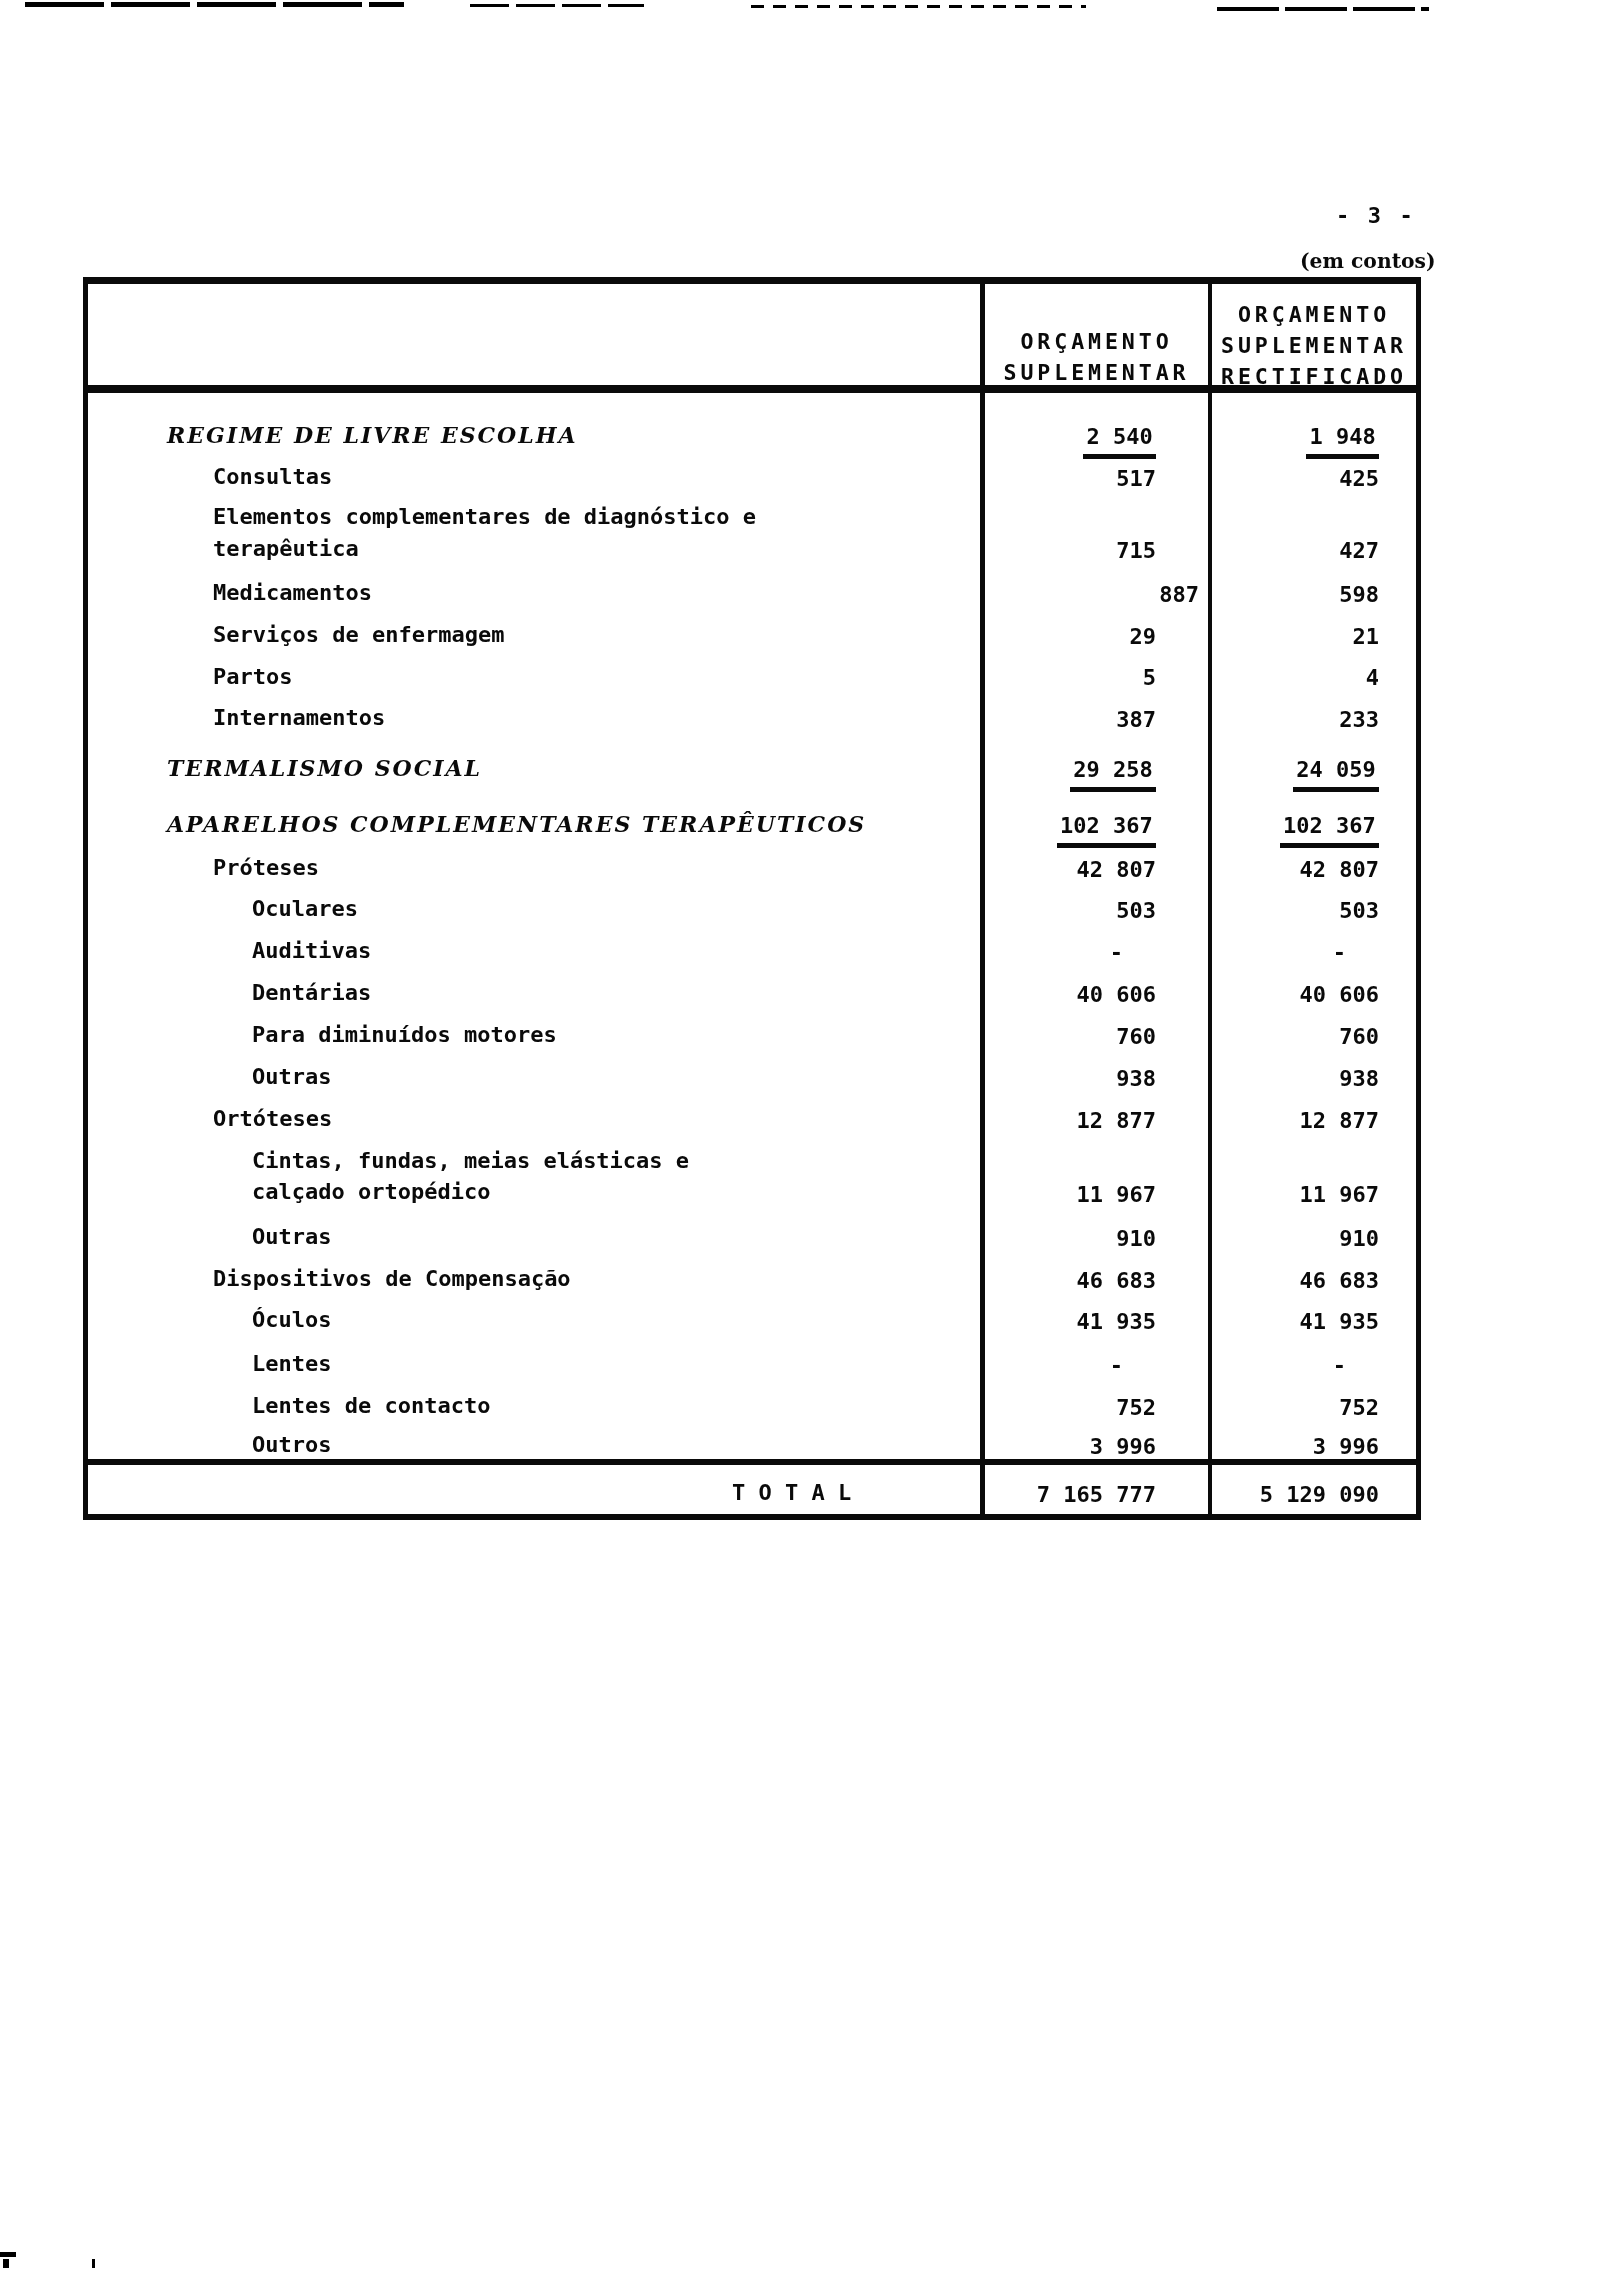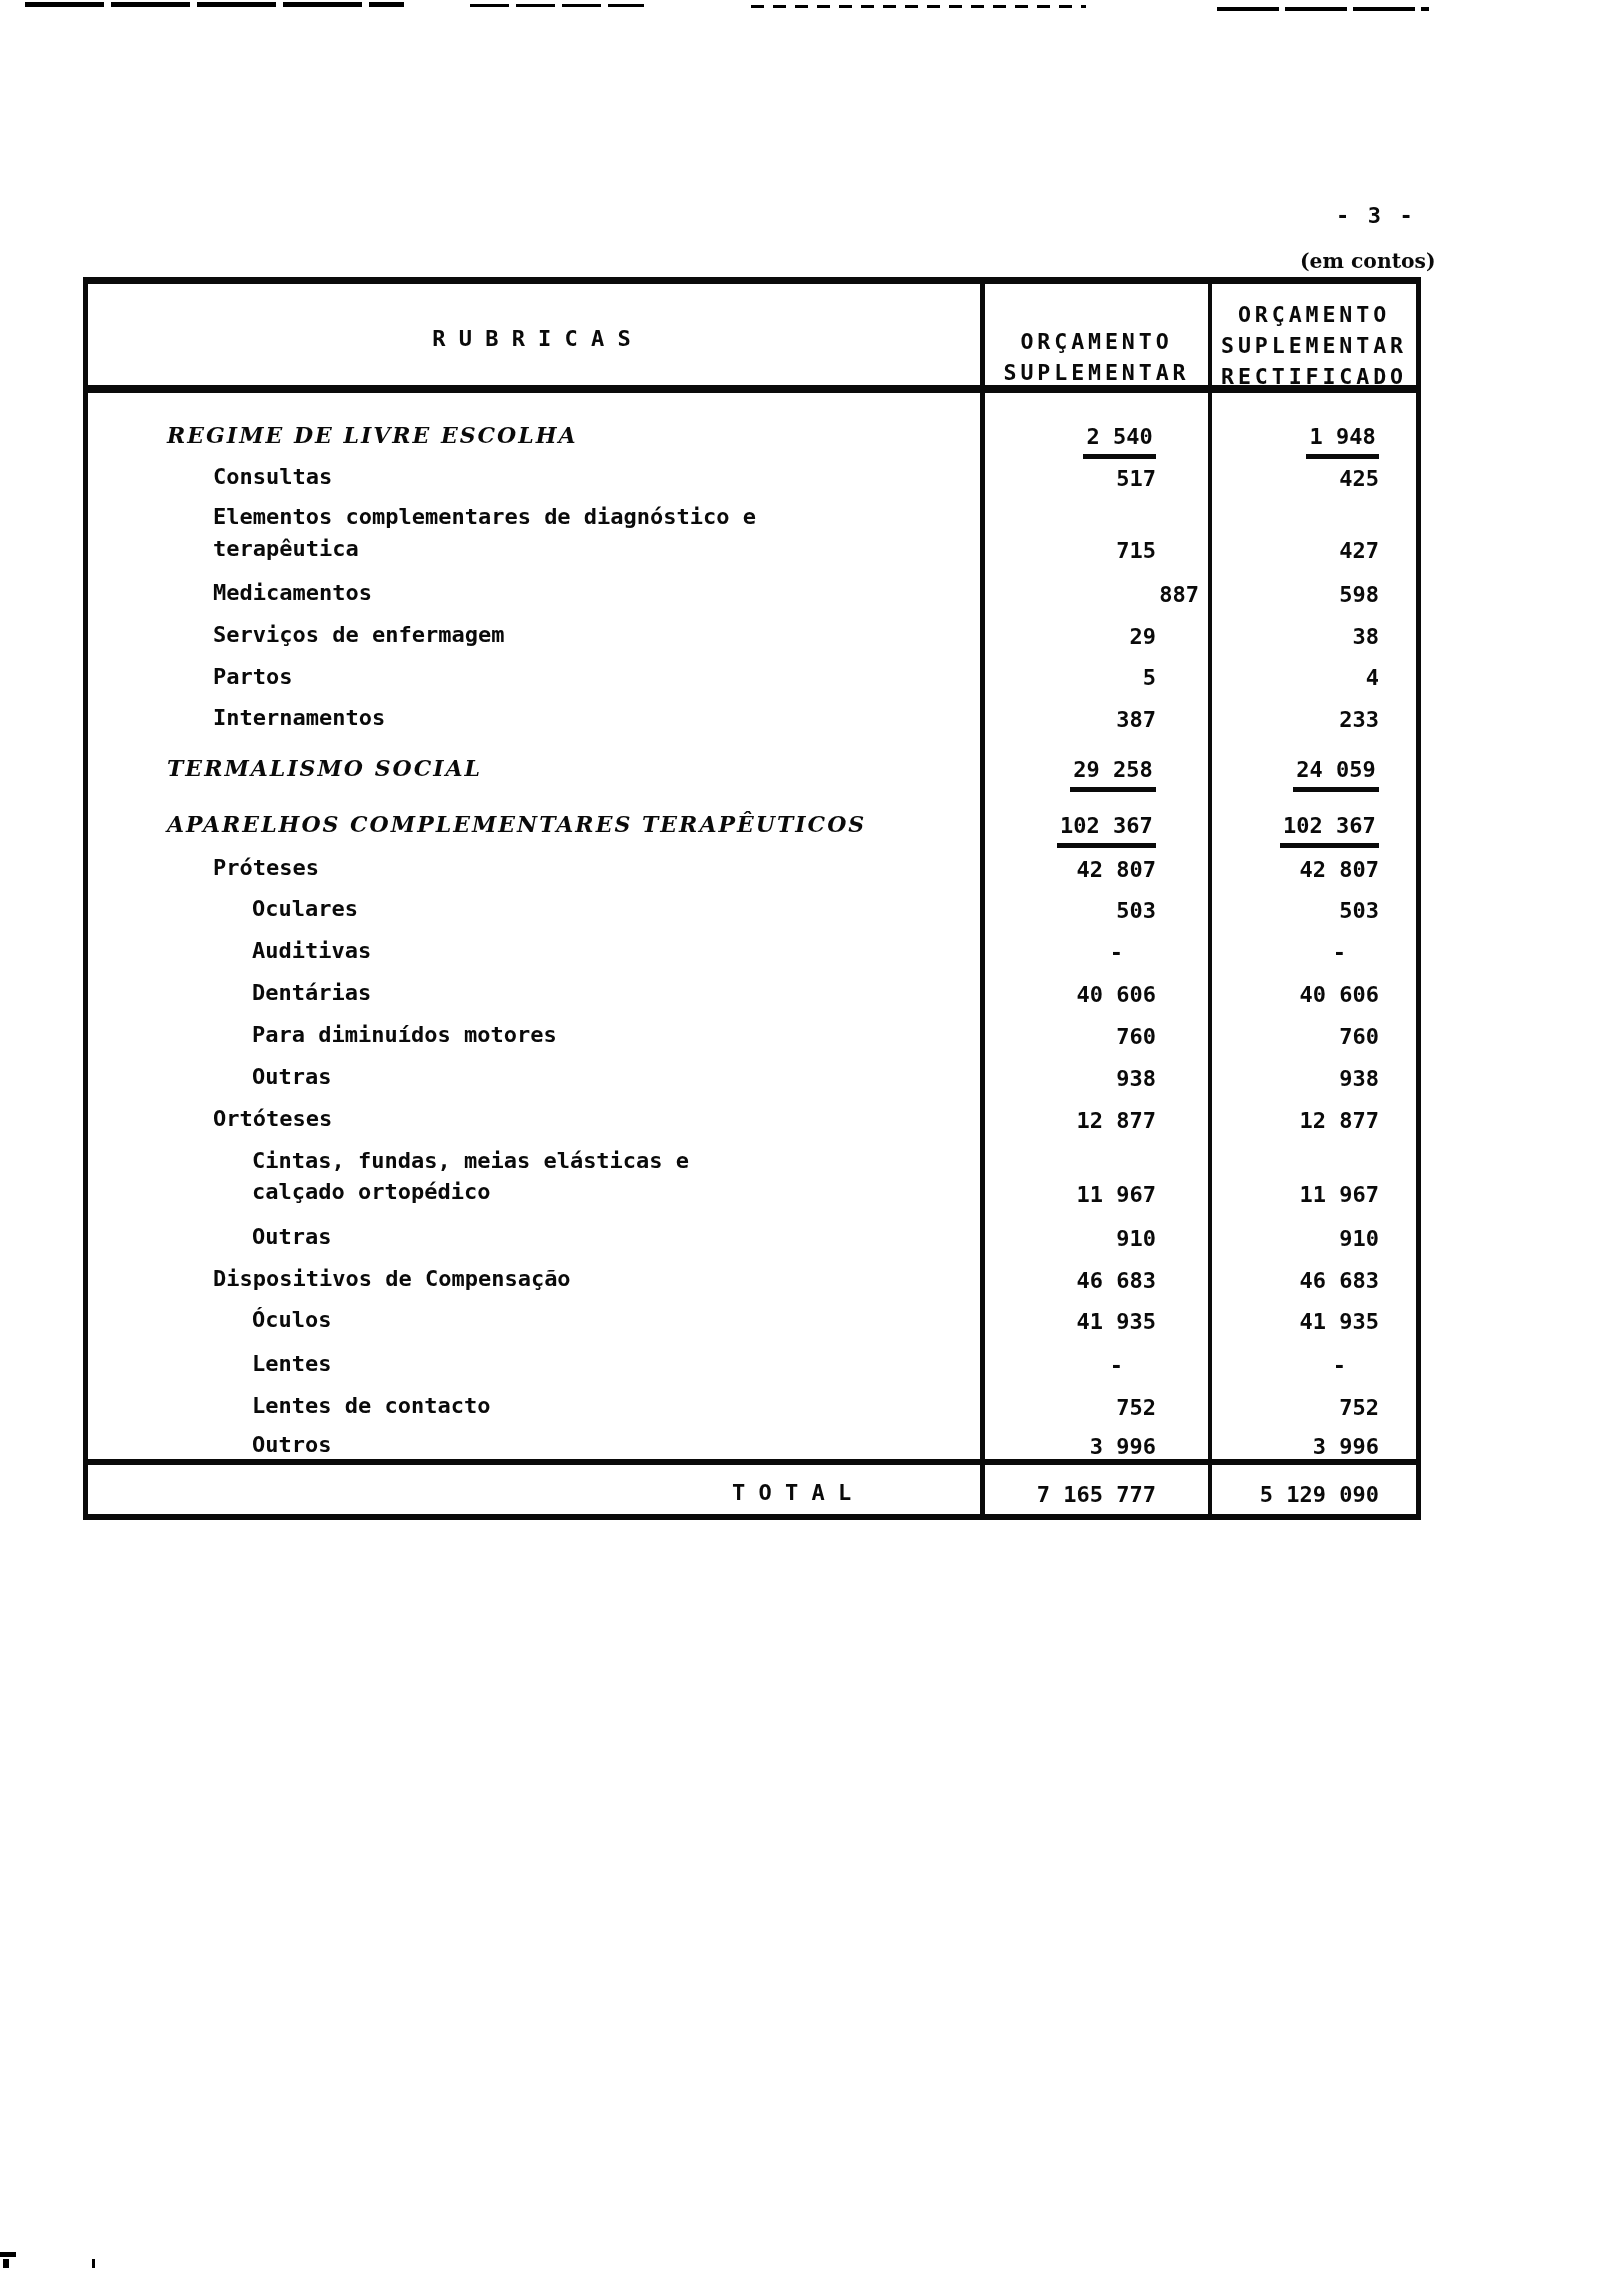--- a/index.html
+++ b/index.html
@@ -76,41 +76,40 @@
   <div class="tbl">
     <div class="edge e-top"></div>
     <div class="edge e-bottom"></div>
     <div class="edge e-left"></div>
     <div class="edge e-right"></div>
     <div class="edge v1line"></div>
     <div class="edge v2line"></div>
     <div class="edge hsep"></div>
     <div class="edge tsep"></div>
 
-    <div class="hd hd-rubricas">R U B R I C A S</div>
     <div class="hd hd-c2"><span>ORÇAMENTO</span><br><span>SUPLEMENTAR</span></div>
     <div class="hd hd-c3"><span>ORÇAMENTO</span><br><span>SUPLEMENTAR</span><br><span>RECTIFICADO</span></div>
 
     <div id="rows">
         <div class="lbl heading" style="left: 84px; top: 145px;">REGIME DE LIVRE ESCOLHA</div>
         <div class="val col-v1" style="top: 147px; padding-left: 42px;"><span class="ul">2 540</span></div>
         <div class="val col-v2" style="top: 147px;"><span class="ul">1 948</span></div>
         <div class="lbl" style="left: 130px; top: 187px;">Consultas</div>
         <div class="val col-v1" style="top: 189px;">517</div>
         <div class="val col-v2" style="top: 189px;">425</div>
         <div class="lbl" style="left: 130px; top: 227px;">Elementos complementares de diagnóstico e</div>
         <div class="lbl" style="left: 130px; top: 259px;">terapêutica</div>
         <div class="val col-v1" style="top: 261px;">715</div>
         <div class="val col-v2" style="top: 261px;">427</div>
         <div class="lbl" style="left: 130px; top: 303px;">Medicamentos</div>
         <div class="val col-v1" style="top: 305px; margin-left: 43px;">887</div>
         <div class="val col-v2" style="top: 305px;">598</div>
         <div class="lbl" style="left: 130px; top: 345px;">Serviços de enfermagem</div>
         <div class="val col-v1" style="top: 347px; padding-left: 30px;">29</div>
-        <div class="val col-v2" style="top: 347px;">38</div>
+        <div class="val col-v2" style="top: 347px;">21</div>
         <div class="lbl" style="left: 130px; top: 387px;">Partos</div>
         <div class="val col-v1" style="top: 388px;">5</div>
         <div class="val col-v2" style="top: 388px;">4</div>
         <div class="lbl" style="left: 130px; top: 428px;">Internamentos</div>
         <div class="val col-v1" style="top: 430px;">387</div>
         <div class="val col-v2" style="top: 430px;">233</div>
         <div class="lbl heading" style="left: 84px; top: 478px;">TERMALISMO SOCIAL</div>
         <div class="val col-v1" style="top: 480px;"><span class="ul">29 258</span></div>
         <div class="val col-v2" style="top: 480px;"><span class="ul">24 059</span></div>
         <div class="lbl heading" style="left: 84px; top: 534px;">APARELHOS COMPLEMENTARES TERAPÊUTICOS</div>

